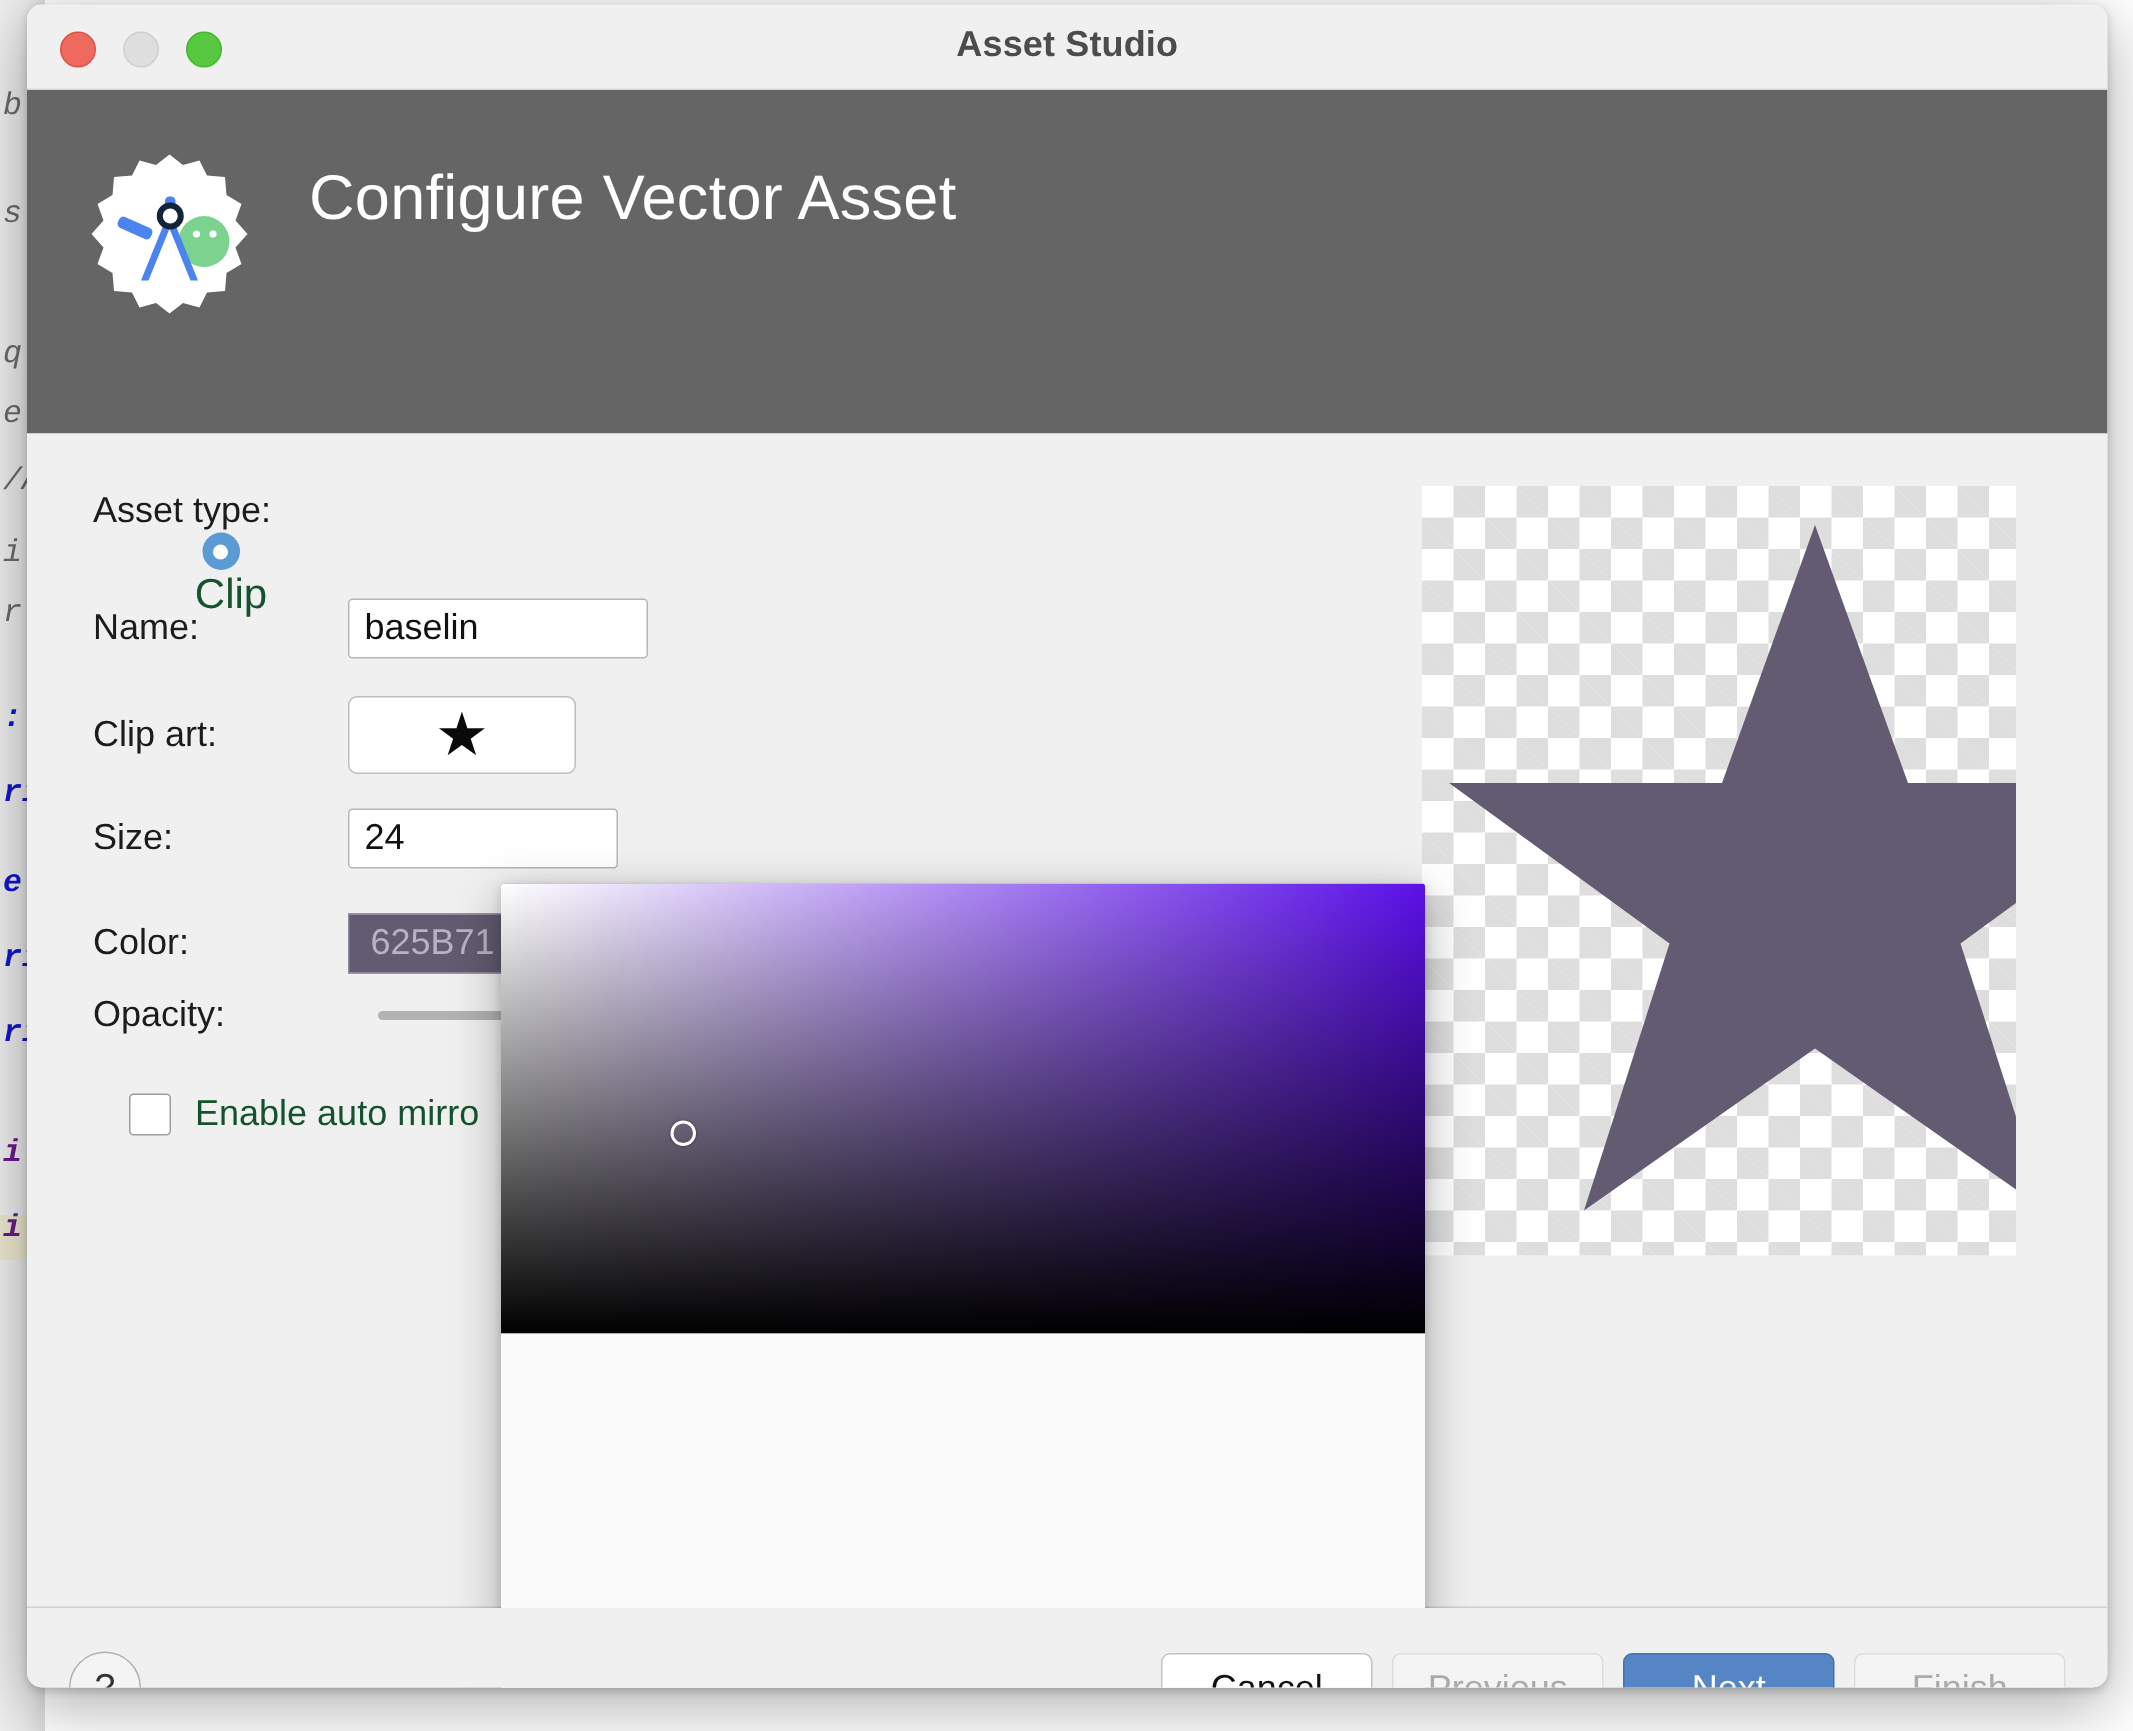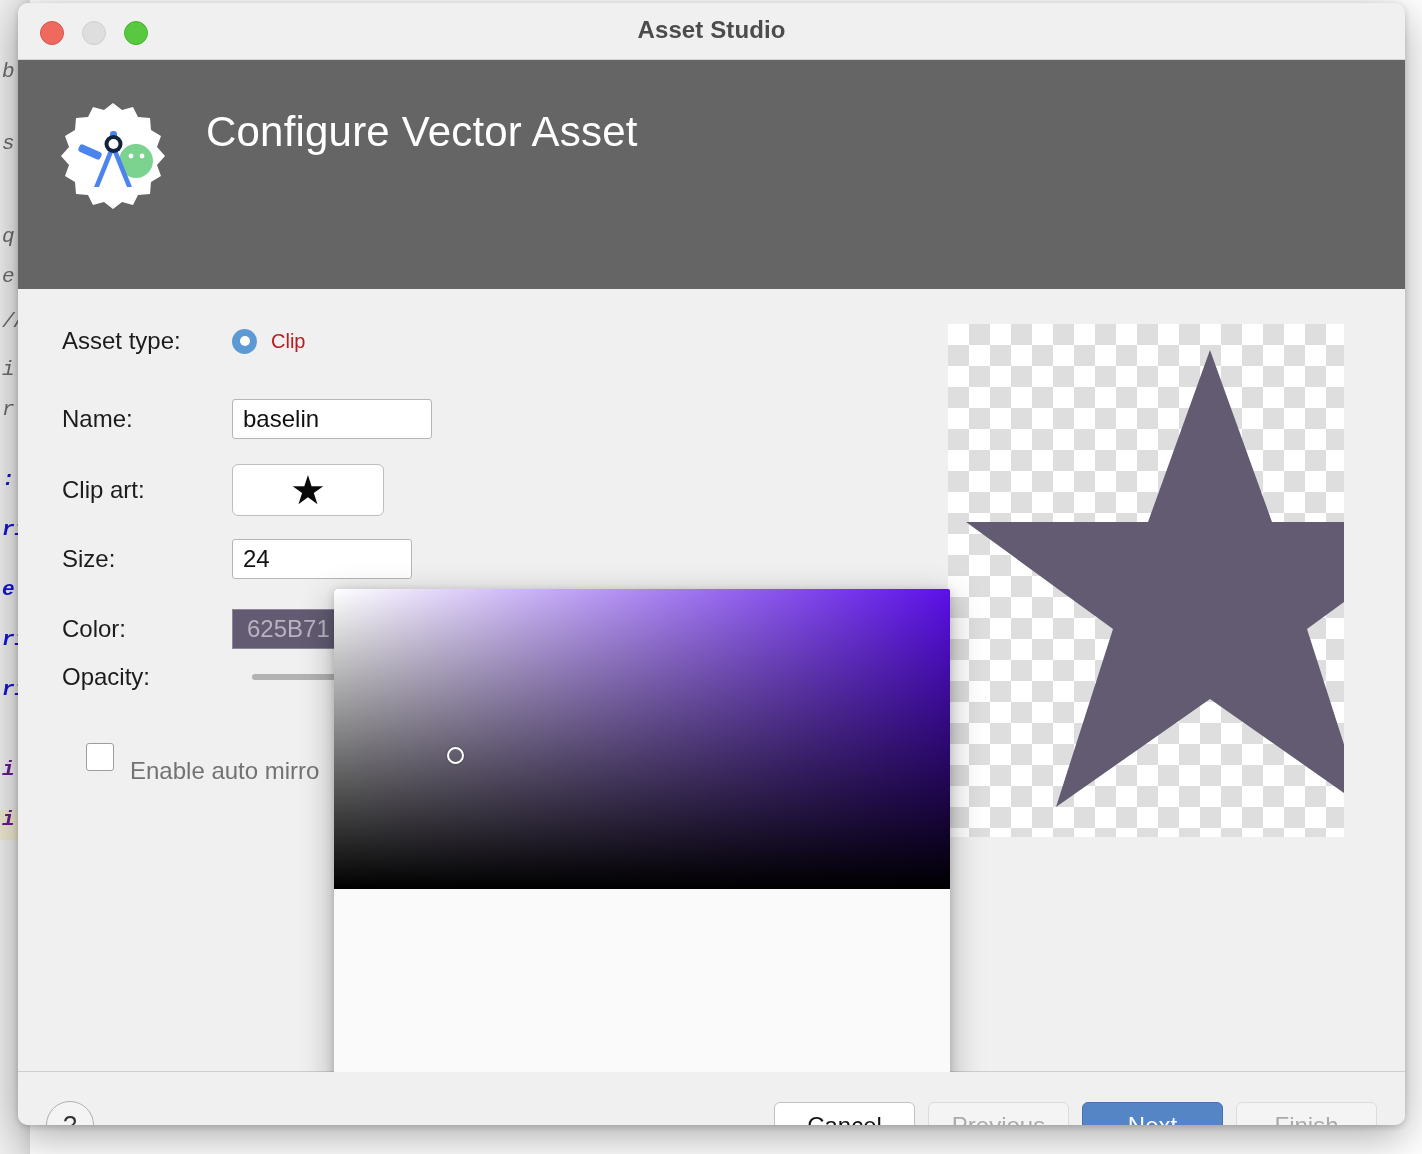--- a/index.html
+++ b/index.html
@@ -140,22 +140,22 @@
     justify-content: center;
     flex: none;
   }
   .radio-inner {
     width: 10px; height: 10px;
     border-radius: 50%;
     background: #ffffff;
   }
   .radio-label {
     margin-left: 14px;
-    font-size: 20px;
-    color: #b91c1c;
+    font-size: 28px;
+    color: #14532d;
     text-align: center;
   }
   .tfield {
     height: 40px;
     background: #ffffff;
     border: 1px solid #b6b6b6;
     border-radius: 3px;
     display: flex;
     align-items: center;
     padding: 16px 10px;
@@ -189,21 +189,21 @@
     background: #b2b2b2;
     border-radius: 3px;
   }
   .checkbox {
     width: 26px; height: 26px;
     background: #ffffff;
     border: 1px solid #9d9d9d;
     border-radius: 3px;
     flex: none;
   }
-  .cb-label { margin-left: 16px; font-size: 24px; color: #737373; margin-top: 28px; }
+  .cb-label { margin-left: 16px; font-size: 24px; color: #14532d; }
 
   
   .preview-box {
     position: absolute;
     left: 930px; top: 35px;
     width: 396px; height: 513px;
     background-color: #ffffff;
     background-image:
       linear-gradient(45deg, #dedede 25%, transparent 25%, transparent 75%, #dedede 75%, #dedede),
       linear-gradient(45deg, #dedede 25%, transparent 25%, transparent 75%, #dedede 75%, #dedede);
@@ -343,21 +343,21 @@
           <circle cx="63.5" cy="43" r="5" fill="#ffffff"></circle>
         </svg>
       </div>
       <div class="banner-title">Configure Vector Asset</div>
     </div>
 
     <div class="body-area">
 
       <div class="form">
 
-        <div class="frow" style="top:38px;">
+        <div class="frow" style="top:38px;flex-direction:column;">
           <div class="flabel">Asset type:</div>
           <div class="radio-outer">
             <div class="radio-inner"></div>
           </div>
           <div class="radio-label">Clip</div>
         </div>
 
         <div class="frow" style="top:110px;">
           <div class="flabel">Name:</div>
           <div class="tfield" style="width:200px;">baselin</div>

